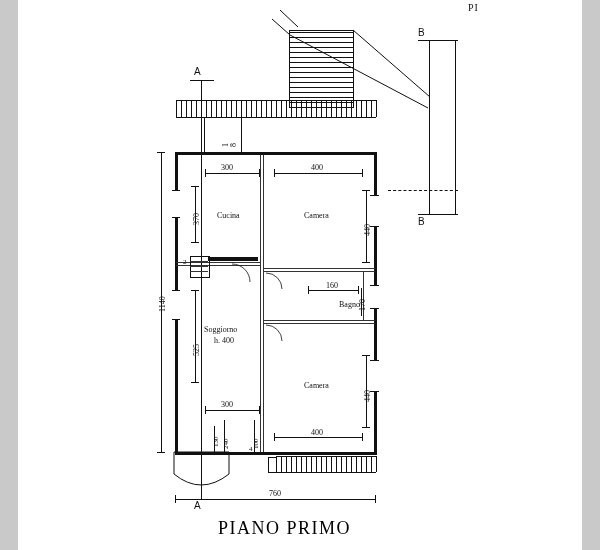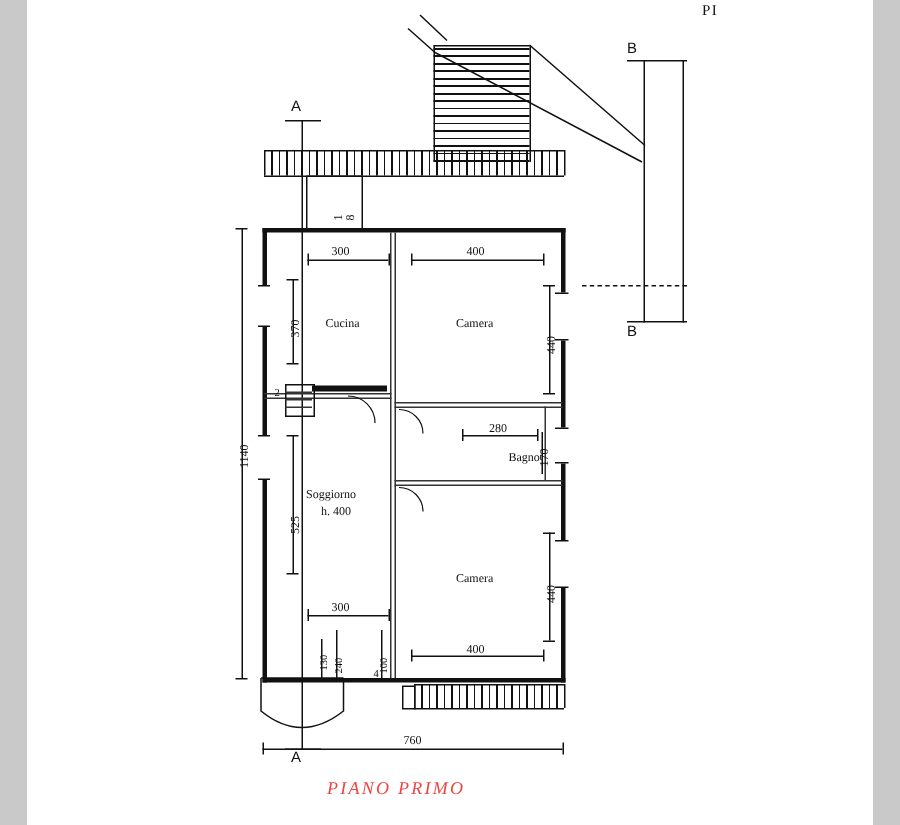--- a/index.html
+++ b/index.html
@@ -31,21 +31,21 @@
   .hatchH{
     position:absolute;
     background-image:repeating-linear-gradient(0deg,#111 0px,#111 1px,transparent 1px,transparent 5px);
   }
   .dashH{
     position:absolute;height:0;
     border-top:1px dashed #111;
   }
   .title{
     position:absolute;
-    font-size:12px;letter-spacing:1.5px;color:#ef4444;font-style:italic;
+    font-size:18px;letter-spacing:1.5px;color:#000000;
   }
   .top-title{
     position:absolute;font-size:10px;letter-spacing:1px;color:#111;
   }
   .room{font-size:8px;color:#111;}
   .dim{font-size:8px;color:#111;}
   .mark{font-size:10px;color:#111;font-family:"Liberation Sans",sans-serif;}
   svg{position:absolute;overflow:visible;}
 </style>
 </head>
@@ -159,21 +159,21 @@
   <div class="lbl dim rot" style="left:174px;top:225px;">370</div>
 
   <div class="ln vl" style="left:348px;top:190px;height:72px;"></div>
   <div class="ln hl" style="left:344px;top:190px;width:8px;"></div>
   <div class="ln hl" style="left:344px;top:262px;width:8px;"></div>
   <div class="lbl dim rot" style="left:345px;top:236px;">440</div>
 
   <div class="ln hl" style="left:290px;top:290px;width:50px;"></div>
   <div class="ln vl" style="left:290px;top:286px;height:8px;"></div>
   <div class="ln vl" style="left:340px;top:286px;height:8px;"></div>
-  <div class="lbl dim" style="left:308px;top:281px;">280</div>
+  <div class="lbl dim" style="left:308px;top:281px;">160</div>
 
   <div class="ln vl" style="left:343px;top:288px;height:28px;"></div>
   <div class="lbl dim rot" style="left:340px;top:311px;">170</div>
 
   <div class="ln vl" style="left:348px;top:355px;height:72px;"></div>
   <div class="ln hl" style="left:344px;top:355px;width:8px;"></div>
   <div class="ln hl" style="left:344px;top:427px;width:8px;"></div>
   <div class="lbl dim rot" style="left:345px;top:402px;">440</div>
 
   <div class="ln hl" style="left:256px;top:437px;width:88px;"></div>

